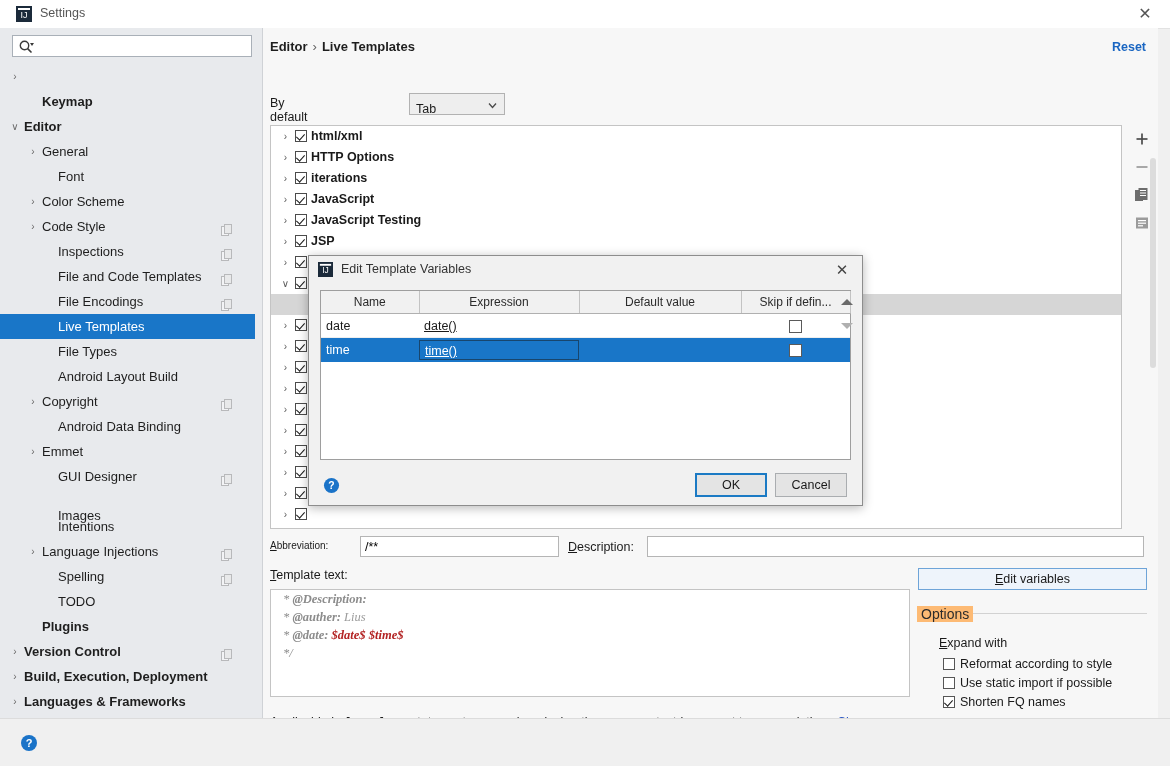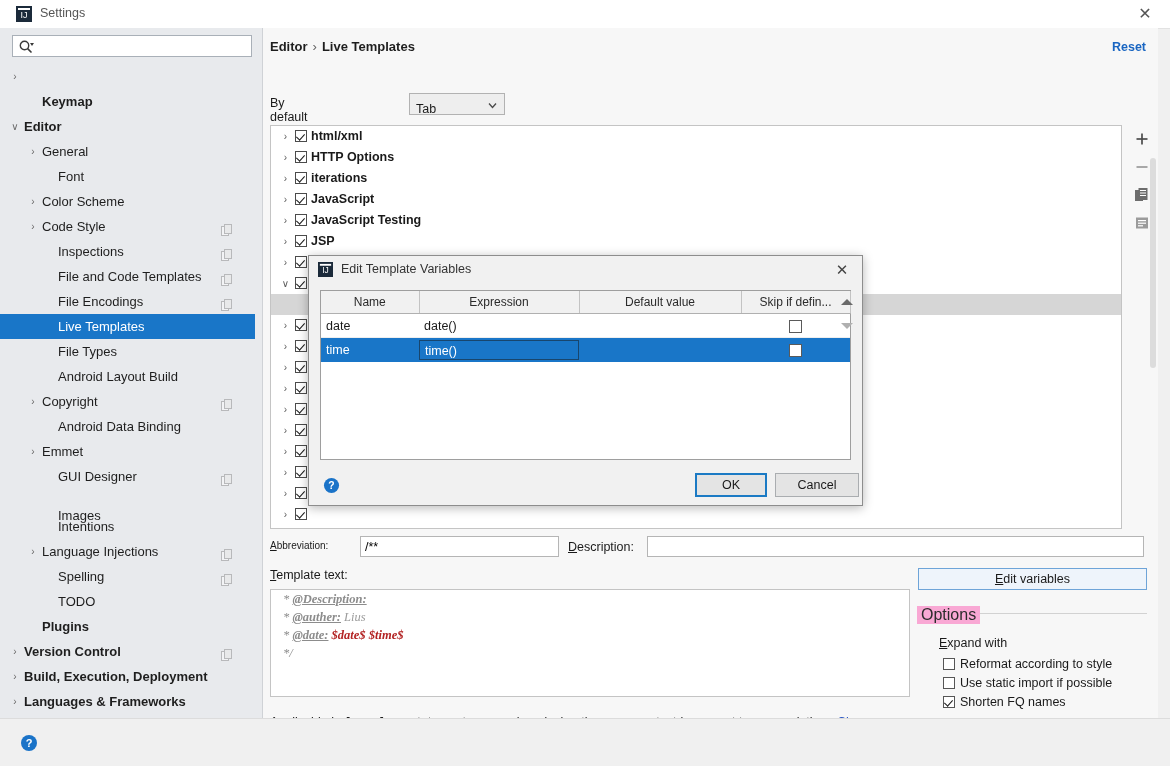--- a/index.html
+++ b/index.html
@@ -57,30 +57,30 @@
 
   
   .abbrlab{position:absolute;left:7px;top:512px;font-size:10px;}
   .abbrlab u{text-decoration:underline;}
   .abbrin{position:absolute;left:97px;top:508px;width:199px;height:21px;box-sizing:border-box;border:1px solid #b5b5b5;background:#fff;font-family:"Liberation Sans",sans-serif;font-size:12.5px;padding:0 4px;outline:none;}
   .desclab{position:absolute;left:305px;top:512px;font-size:12.5px;}
   .descin{position:absolute;left:384px;top:508px;width:497px;height:21px;box-sizing:border-box;border:1px solid #b5b5b5;background:#fff;font-family:"Liberation Sans",sans-serif;font-size:12.5px;padding:0 4px;outline:none;}
   .ttlab{position:absolute;left:7px;top:540px;font-size:12.5px;}
   .ttbox{position:absolute;left:7px;top:561px;width:640px;height:108px;background:#fff;border:1px solid #c4c4c4;box-sizing:border-box;overflow:hidden;}
   .ttline{position:relative;height:18px;line-height:18px;padding-left:12px;font-family:"Liberation Serif",serif;font-size:12.5px;font-style:italic;color:#8c8c8c;white-space:pre;}
-  .ttline .tag{text-decoration:underline;color:#8c8c8c;font-weight:bold;text-align:center;}
+  .ttline .tag{color:#8c8c8c;font-weight:bold;text-align:center;}
   .ttline .val{color:#9b9b9b;font-weight:normal;}
   .ttline .var{color:#b32424;font-weight:bold;font-style:italic;text-align:right;}
   .applic{position:absolute;left:7px;top:687px;font-size:12.5px;color:#1e1e1e;}
   .applic a{color:#2b57c4;text-decoration:none;}
 
   
   .editvars{position:absolute;left:655px;top:540px;width:229px;height:22px;box-sizing:border-box;background:#eef4fb;border:1px solid #6ea4d8;font-size:12.5px;text-align:center;line-height:20px;cursor:default;}
   .editvars u{text-decoration:underline;}
-  .optlab{position:absolute;left:654px;top:578px;font-size:16px;color:#2b2b2b;background:#f9a8d4;padding:0 4px;}
+  .optlab{position:absolute;left:654px;top:578px;font-size:14px;color:#2b2b2b;background:#fdba74;padding:0 4px;}
   .optline{position:absolute;left:690px;top:585px;width:194px;height:1px;background:#d2d2d2;}
   .expwith{position:absolute;left:676px;top:608px;font-size:12.5px;}
   .optchk{position:absolute;left:680px;font-size:12.5px;white-space:nowrap;}
   .optchk .box{display:inline-block;position:relative;width:12px;height:12px;border:1px solid #565656;background:#fff;vertical-align:-2px;margin-right:5px;box-sizing:border-box;}
   .optchk .box.on:after{content:"";position:absolute;left:2px;top:1px;width:4px;height:7px;border:solid #1a1a1a;border-width:0 1.6px 1.6px 0;transform:rotate(42deg);}
 
   
   .footer{position:absolute;left:0;top:718px;width:1170px;height:48px;background:#f0f0f0;border-top:1px solid #dcdcdc;}
   .helpbtn{position:absolute;left:20px;top:15px;width:18px;height:18px;}
   .dlg{position:absolute;left:308px;top:255px;width:553px;height:249px;background:#f1f1f1;border:1px solid #8d8d8d;box-shadow:0 2px 10px rgba(0,0,0,.28);}
@@ -88,21 +88,21 @@
   .dlg-tb .di{position:absolute;left:9px;top:6px;width:15px;height:15px;}
   .dlg-tb .dt{position:absolute;left:32px;top:6px;font-size:12.5px;color:#333;}
   .dlg-tb .dx{position:absolute;right:8px;top:3px;width:24px;height:21px;text-align:center;line-height:21px;font-size:15px;color:#444;cursor:default;}
   .dlg-body{position:absolute;left:11px;top:34px;width:531px;height:170px;background:#fff;border:1px solid #9e9e9e;box-sizing:border-box;}
   table.vt{border-collapse:collapse;width:100%;table-layout:fixed;}
   table.vt th{height:20px;background:#f1f1f1;border-right:1px solid #c3c3c3;border-bottom:1px solid #b0b0b0;font-size:12px;font-weight:normal;color:#2b2b2b;}
   table.vt td{height:23px;border-bottom:1px solid #eeeeee;font-size:12.5px;padding:0 0 0 5px;color:#1a1a1a;}
   table.vt tr.rsel td{background:#1976c8;color:#fff;border-bottom:1px solid #1976c8;}
   table.vt td.ctr{text-align:center;padding:0;}
   .cellbox{display:inline-block;width:13px;height:13px;border:1px solid #5a5a5a;background:#fff;box-sizing:border-box;vertical-align:middle;}
-  .exprcell{display:block;height:20px;line-height:21px;margin-left:-5px;padding-left:5px;}
+  .exprcell{display:block;height:20px;line-height:21px;margin-left:-5px;padding-left:5px;text-decoration:underline;}
   tr.rsel .exprcell{border:1px solid #18466e;background:#1976c8;box-sizing:border-box;}
   .dlg-updn{position:absolute;right:3px;top:36px;width:22px;height:48px;}
   .dlg-btn{position:absolute;height:24px;box-sizing:border-box;background:#e4e4e4;border:1px solid #aaadb0;font-size:12.5px;text-align:center;line-height:22px;cursor:default;}
   .dlg-btn.def{border:2px solid #1b7ac4;line-height:20px;}
   .dlg-help{position:absolute;left:14px;top:476px;width:17px;height:17px;}
 </style>
 </head>
 <body>
 
 <div id="root">
@@ -524,16 +524,16 @@
       </div>
     </div>
 
     <span class="dlg-help" style="left:14px;top:221px;position:absolute">
       <svg width="17" height="17" viewBox="0 0 18 18">
           <circle cx="9" cy="9" r="8" fill="#1a73c8"></circle>
           <text x="9" y="13" font-size="11" fill="#fff" text-anchor="middle" font-family="Liberation Sans" font-weight="bold">?</text>
         </svg>
     </span>
     <div class="dlg-btn def" style="left:386px;top:217px;width:72px">OK</div>
-    <div class="dlg-btn" style="left:466px;top:217px;width:84px">Cancel</div>
+    <div class="dlg-btn" style="left:466px;top:217px;width:72px">Cancel</div>
   </div>
 
 </div>
 
 </body></html>

